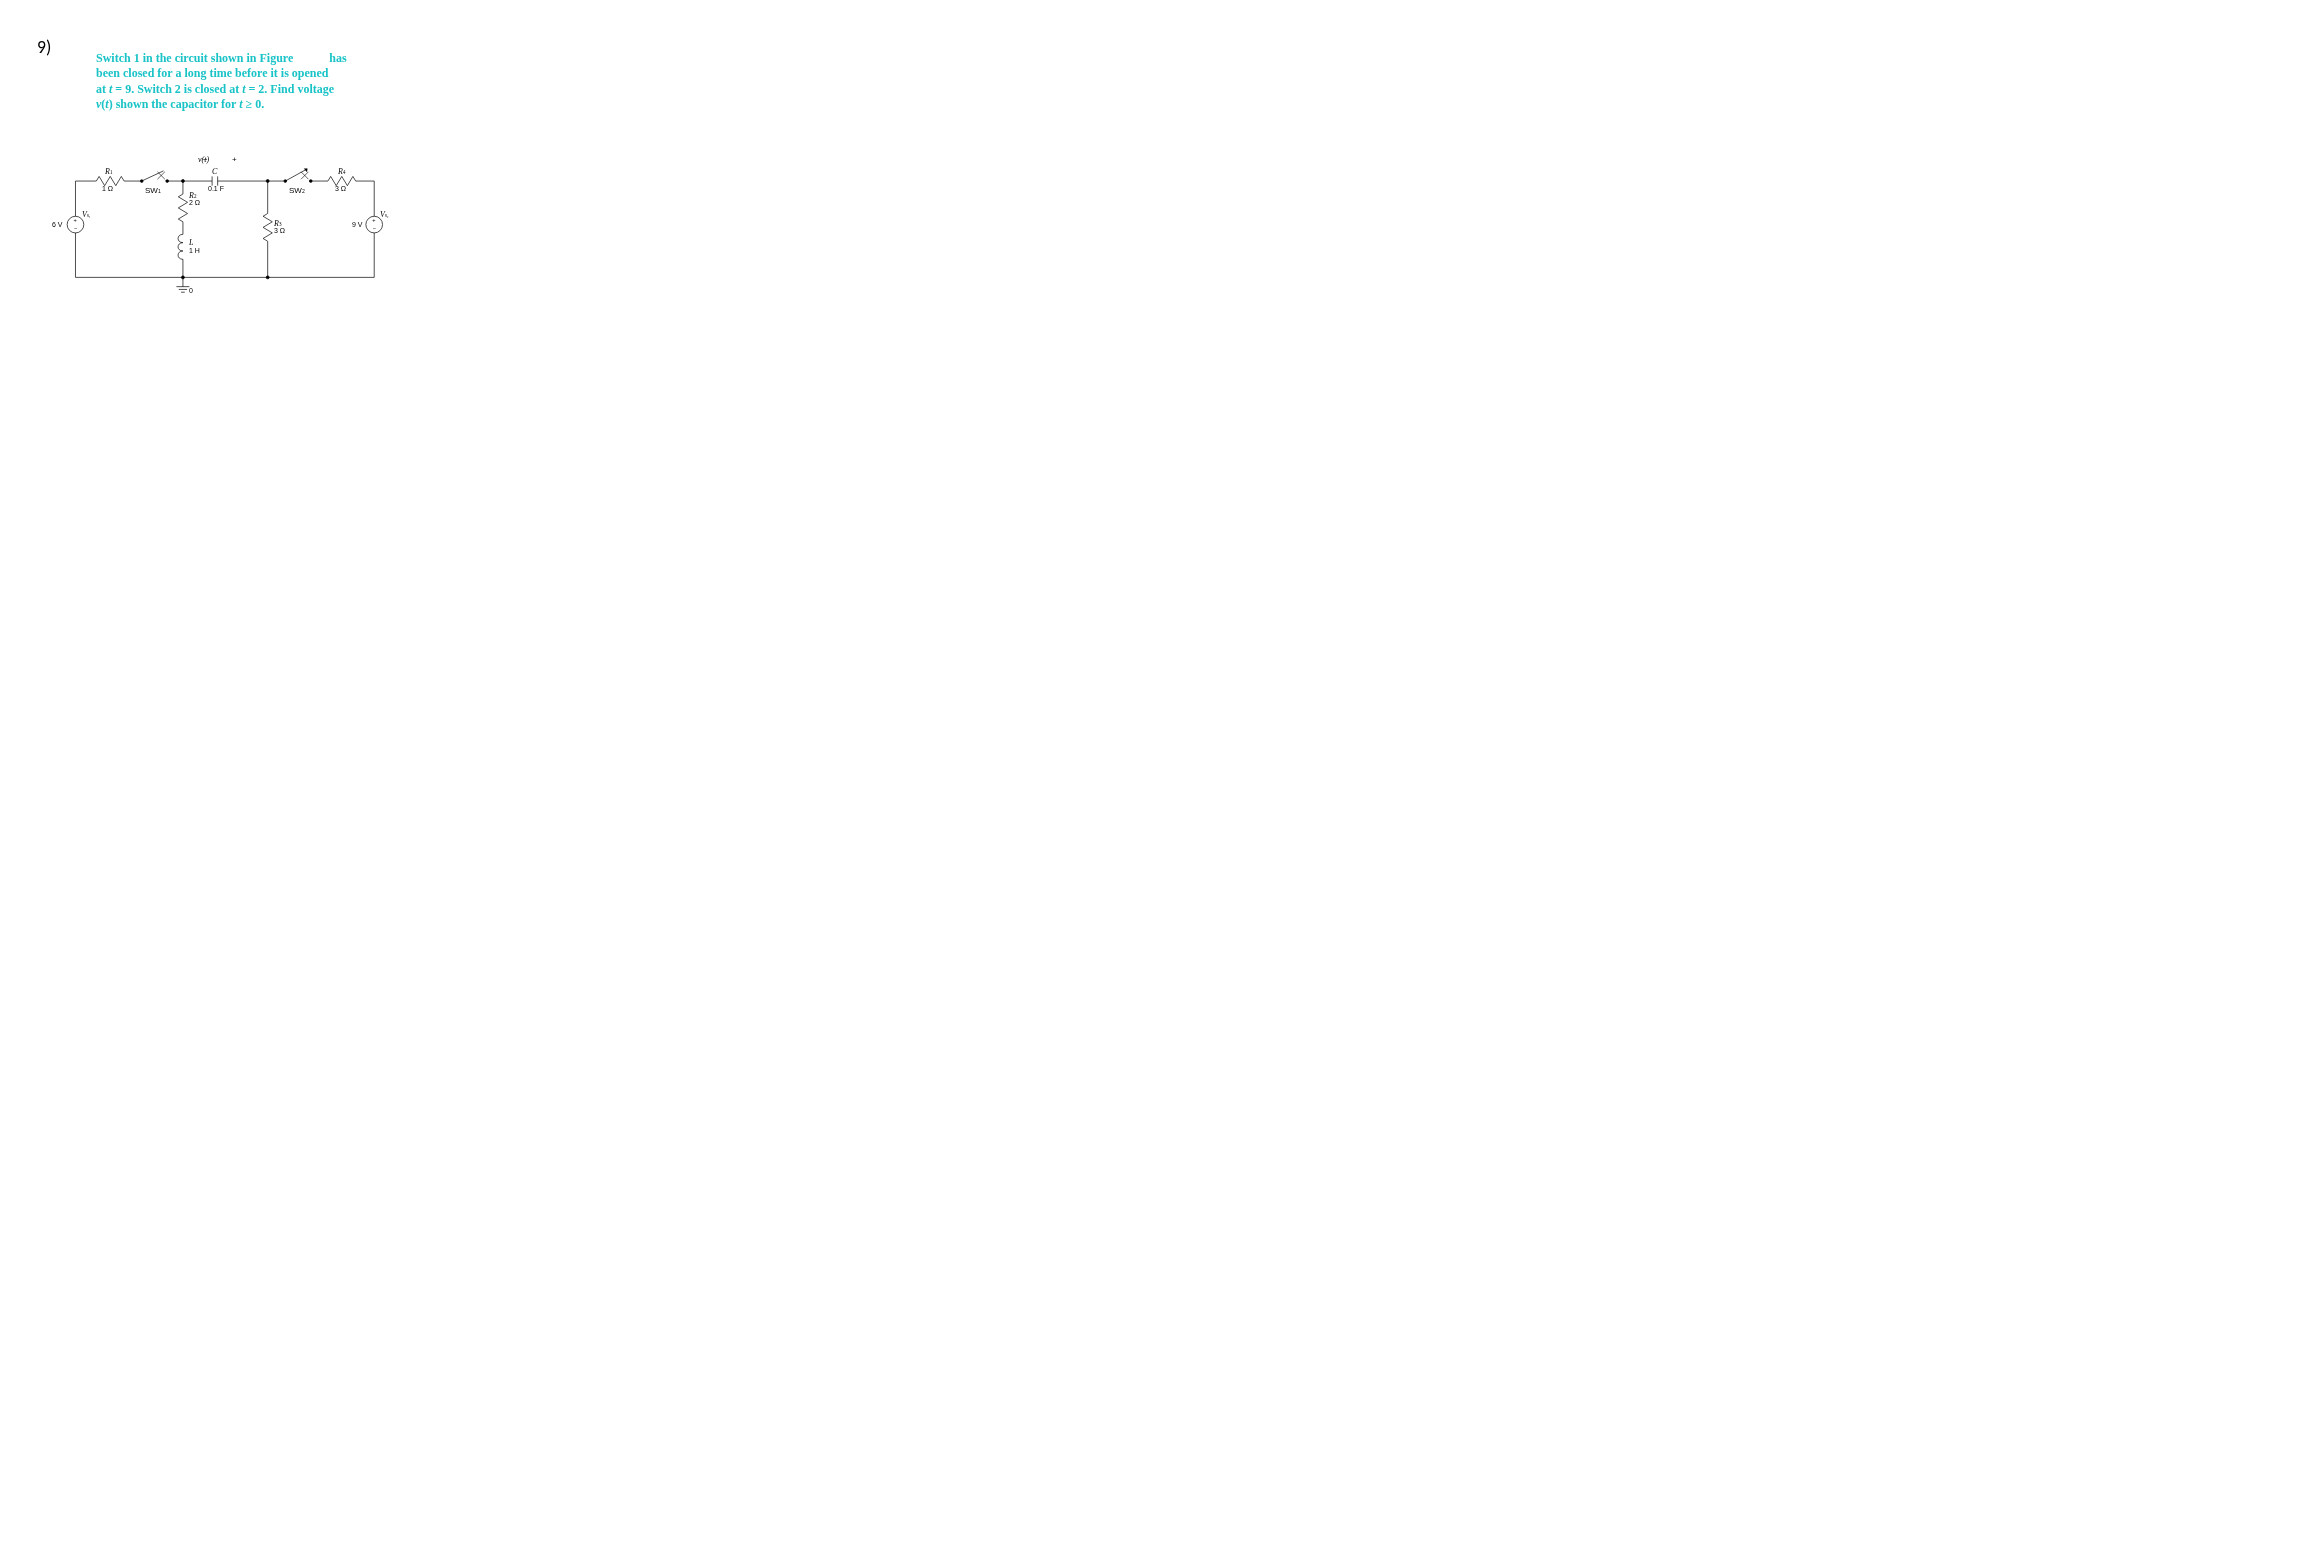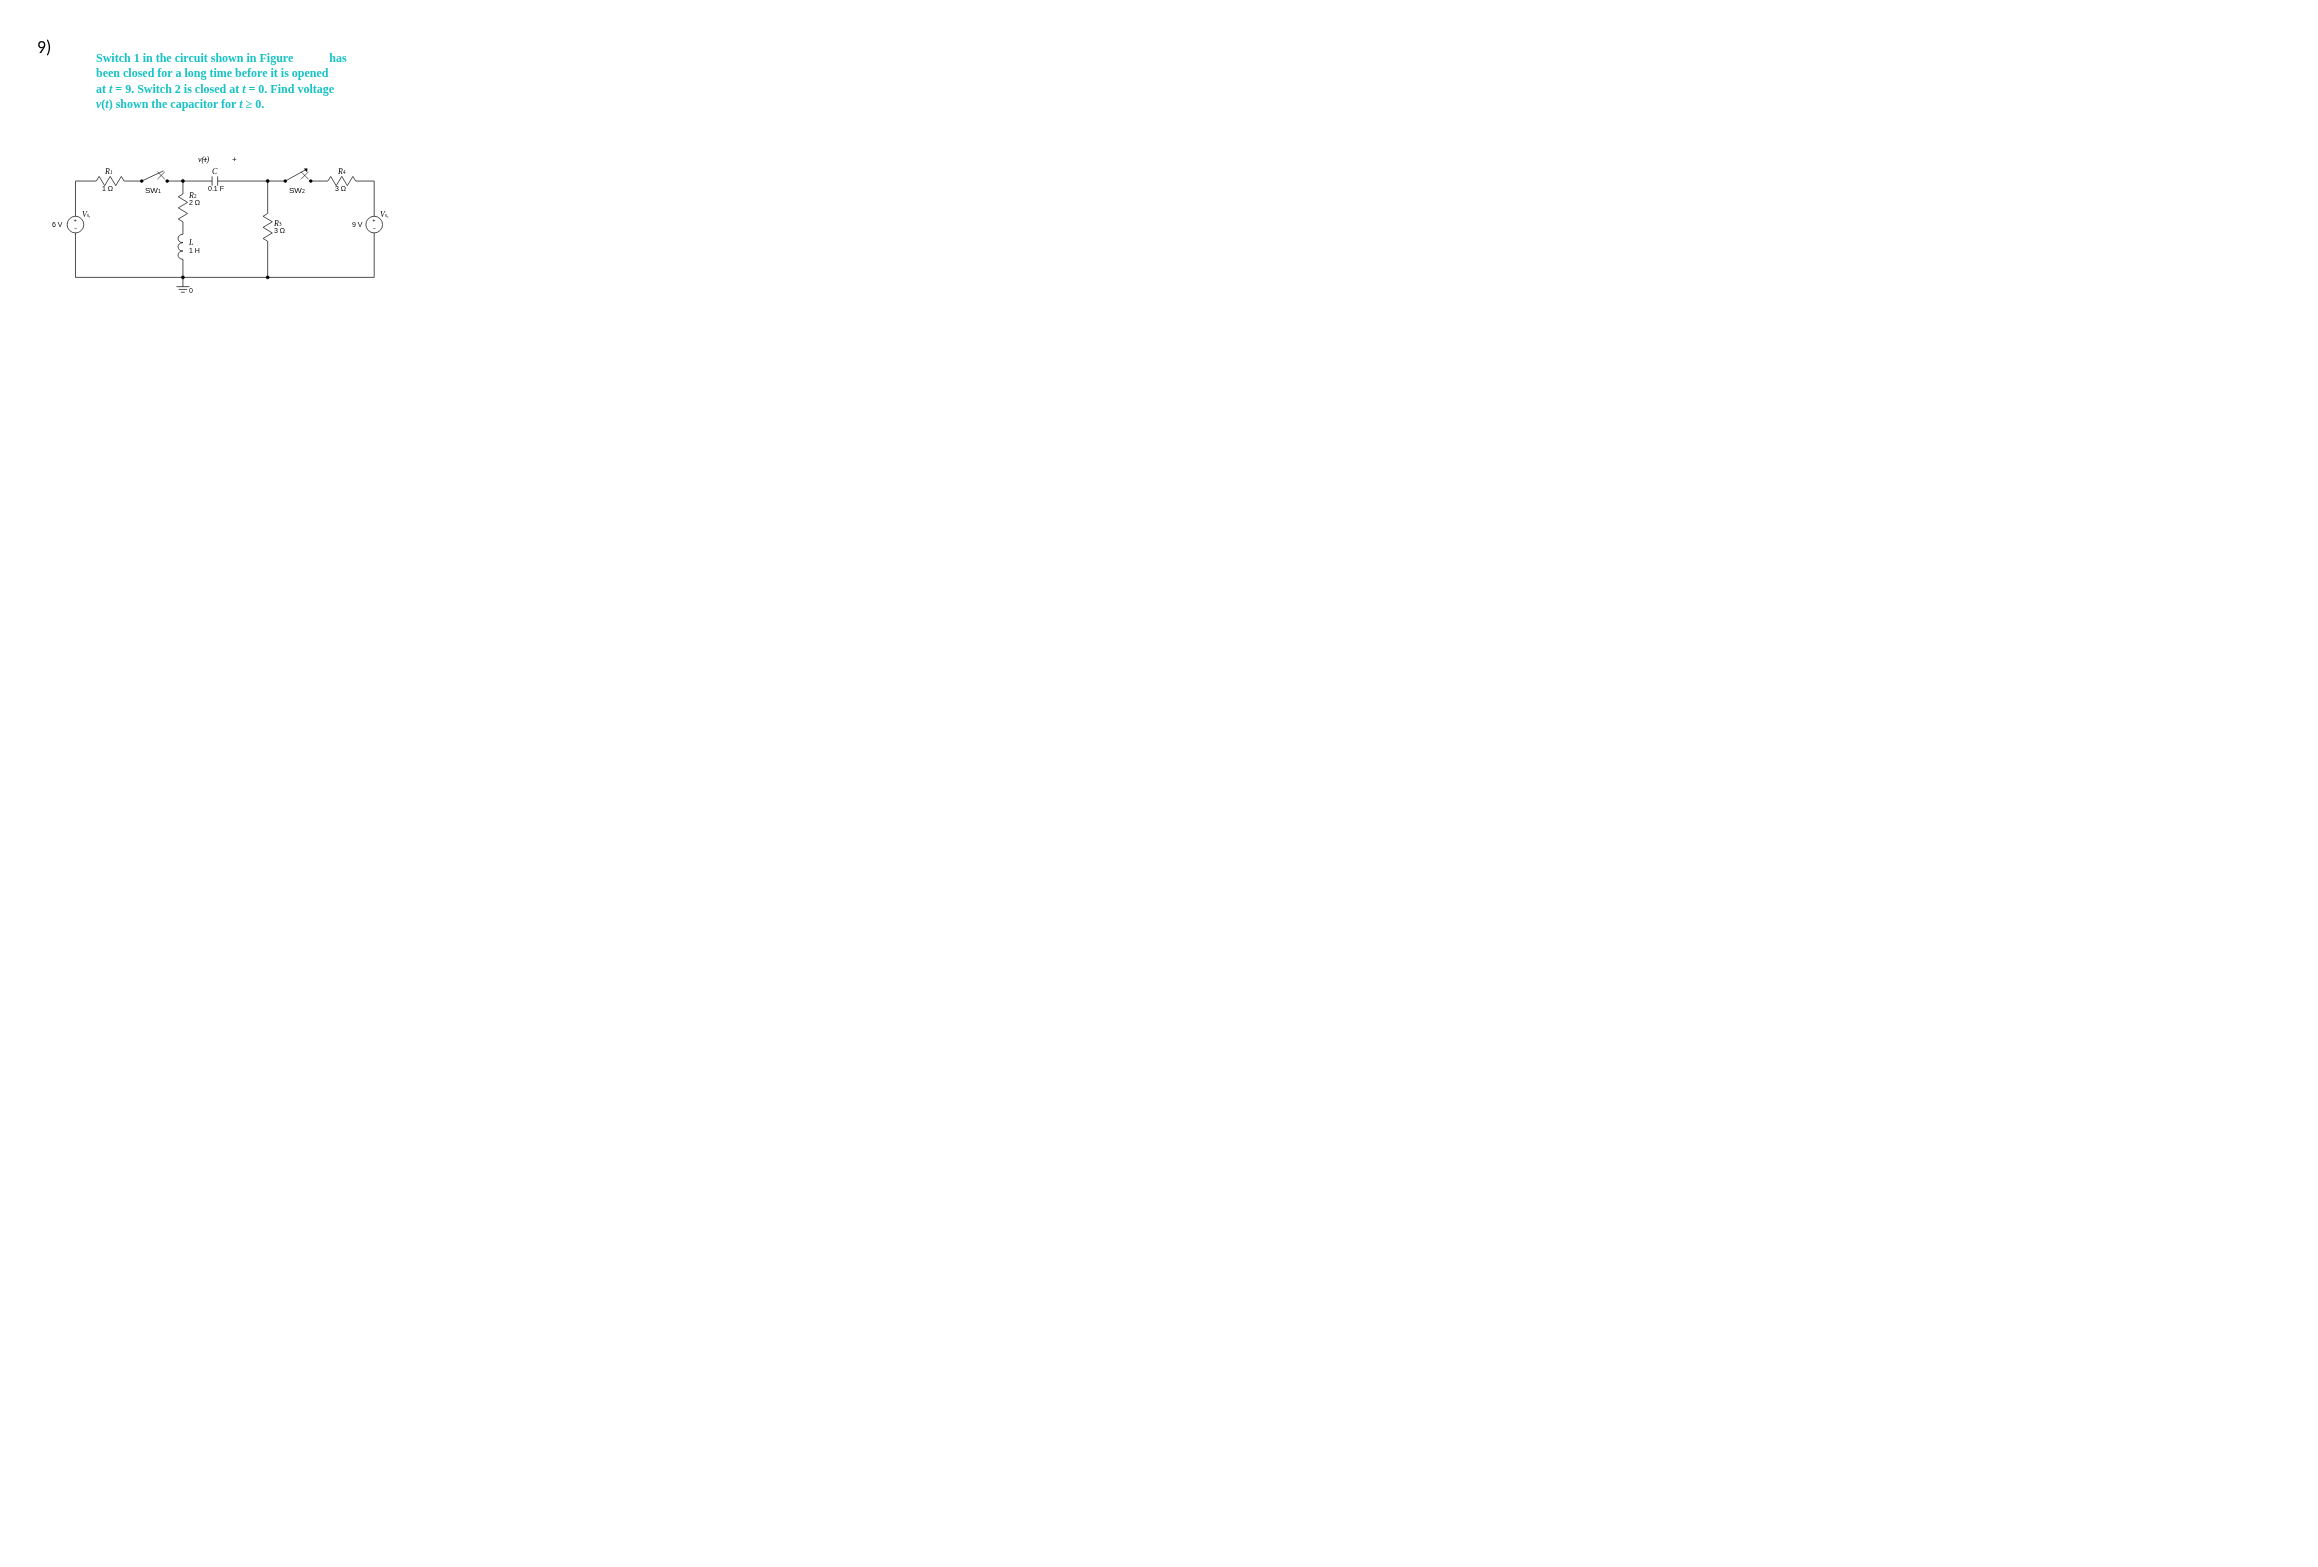--- a/index.html
+++ b/index.html
@@ -18,21 +18,21 @@
 <body>
 
 <div class="page">
   <div class="q-num">9)</div>
 
   <div class="problem">
     <span>Switch 1 in the circuit shown in Figure</span>
     &nbsp;&nbsp;&nbsp;&nbsp;&nbsp;&nbsp;&nbsp;&nbsp;&nbsp;&nbsp;
     <span>has</span><br>
     <span>been closed for a long time before it is opened</span><br>
-    <span>at </span><span class="it">t</span><span> = 9. Switch 2 is closed at </span><span class="it">t</span><span> = 0. Find voltage</span><br>
+    <span>at </span><span class="it">t</span><span> = 9. Switch 2 is closed at </span><span class="it">t</span><span> = 2. Find voltage</span><br>
     <span class="it">v</span><span>(</span><span class="it">t</span><span>) shown the capacitor for </span><span class="it">t</span><span> ≥ 0.</span>
   </div>
 
   <div class="circuit">
     <svg width="352" height="158" viewBox="0 0 760 340">
       <g stroke="#000" stroke-width="1.5" fill="none">
 
         <path d="M55 60 L55 136"></path>
 
         <circle cx="55" cy="154" r="18"></circle>

